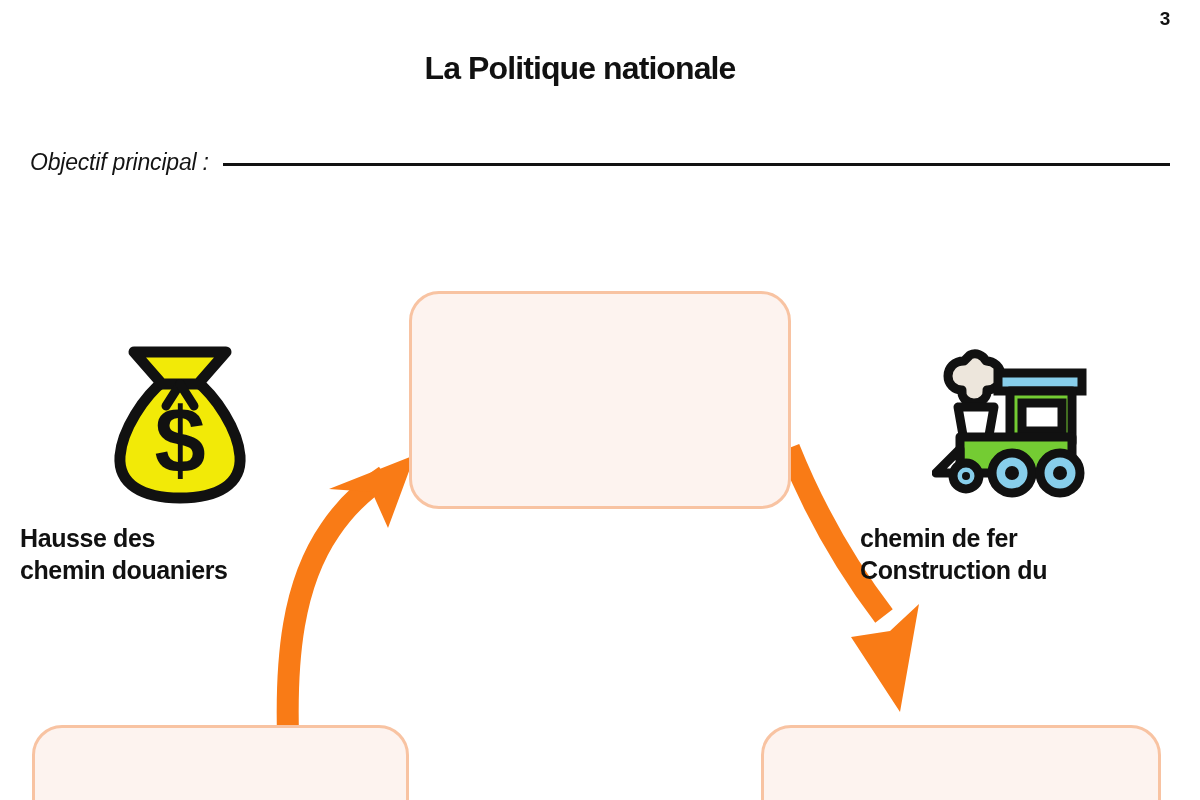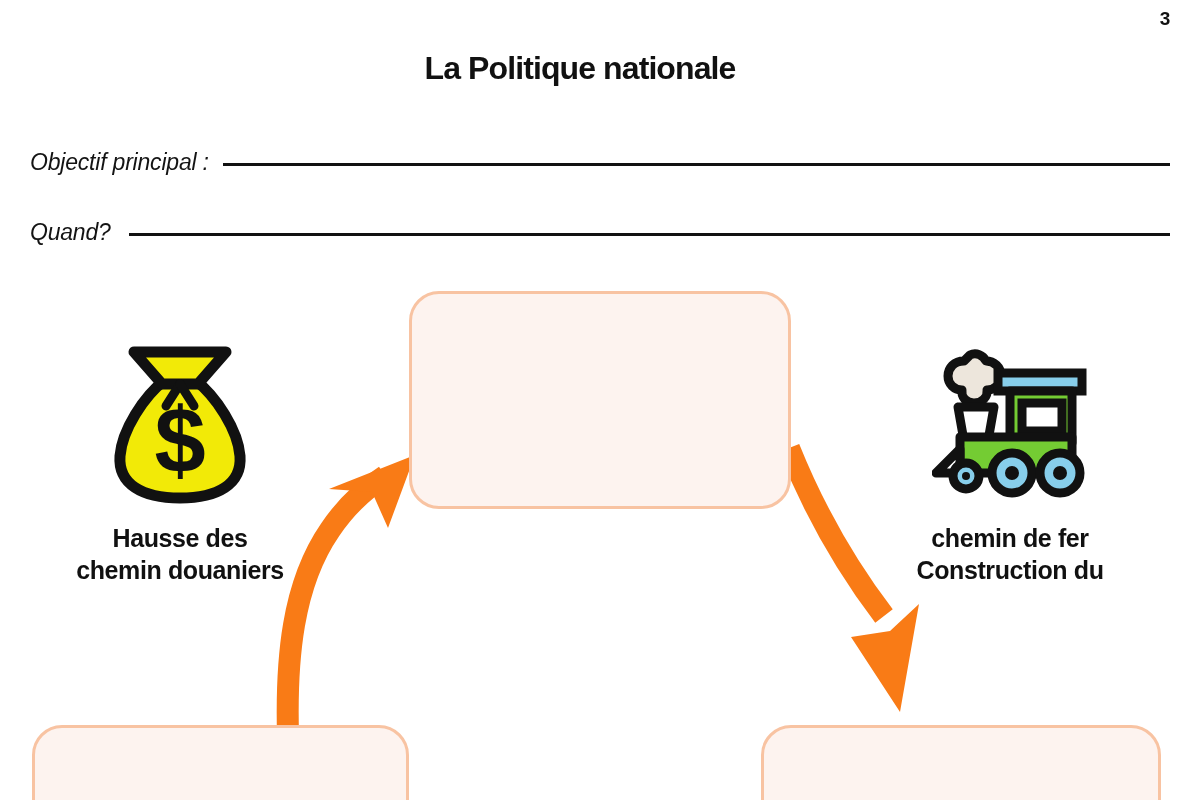--- a/index.html
+++ b/index.html
@@ -106,21 +106,21 @@
   
   .icon-wrap {
     position: absolute;
   }
   .icon-money { left: 104px; top: 344px; width: 152px; height: 160px; }
   .icon-train { left: 932px; top: 345px; width: 156px; height: 156px; }
 
   
   .caption {
     position: absolute;
-    text-align: center;
+    text-align: left;
     font-size: 25px;
     font-weight: bold;
     color: #111111;
     line-height: 1.28;
     letter-spacing: -0.4px;
   }
   .caption-left {
     left: 20px;
     top: 522px;
     width: 320px;
@@ -148,24 +148,20 @@
 
   <div class="page-number">3</div>
 
   <div class="title">La Politique nationale</div>
 
   <div class="prompt-row row-1">
     <span class="prompt-label">Objectif principal :</span>
     <span class="prompt-rule"></span>
   </div>
 
-  <div class="prompt-row row-2">
-    <span class="prompt-label">Quand?</span>
-    <span class="prompt-rule"></span>
-  </div>
 
   <svg class="arrows" viewBox="0 0 1200 800" xmlns="http://www.w3.org/2000/svg">
 
     <g>
       <path d="M 288,735 C 286,660 292,585 330,530 C 348,503 368,487 385,476" fill="none" stroke="#F97B16" stroke-width="22" stroke-linecap="butt"></path>
       <path d="M 415,455 L 388,528 L 372,492 L 329,489 Z" fill="#F97B16"></path>
     </g>
 
     <g>
       <path d="M 789,448 C 812,505 845,565 884,616" fill="none" stroke="#F97B16" stroke-width="22" stroke-linecap="butt"></path>

